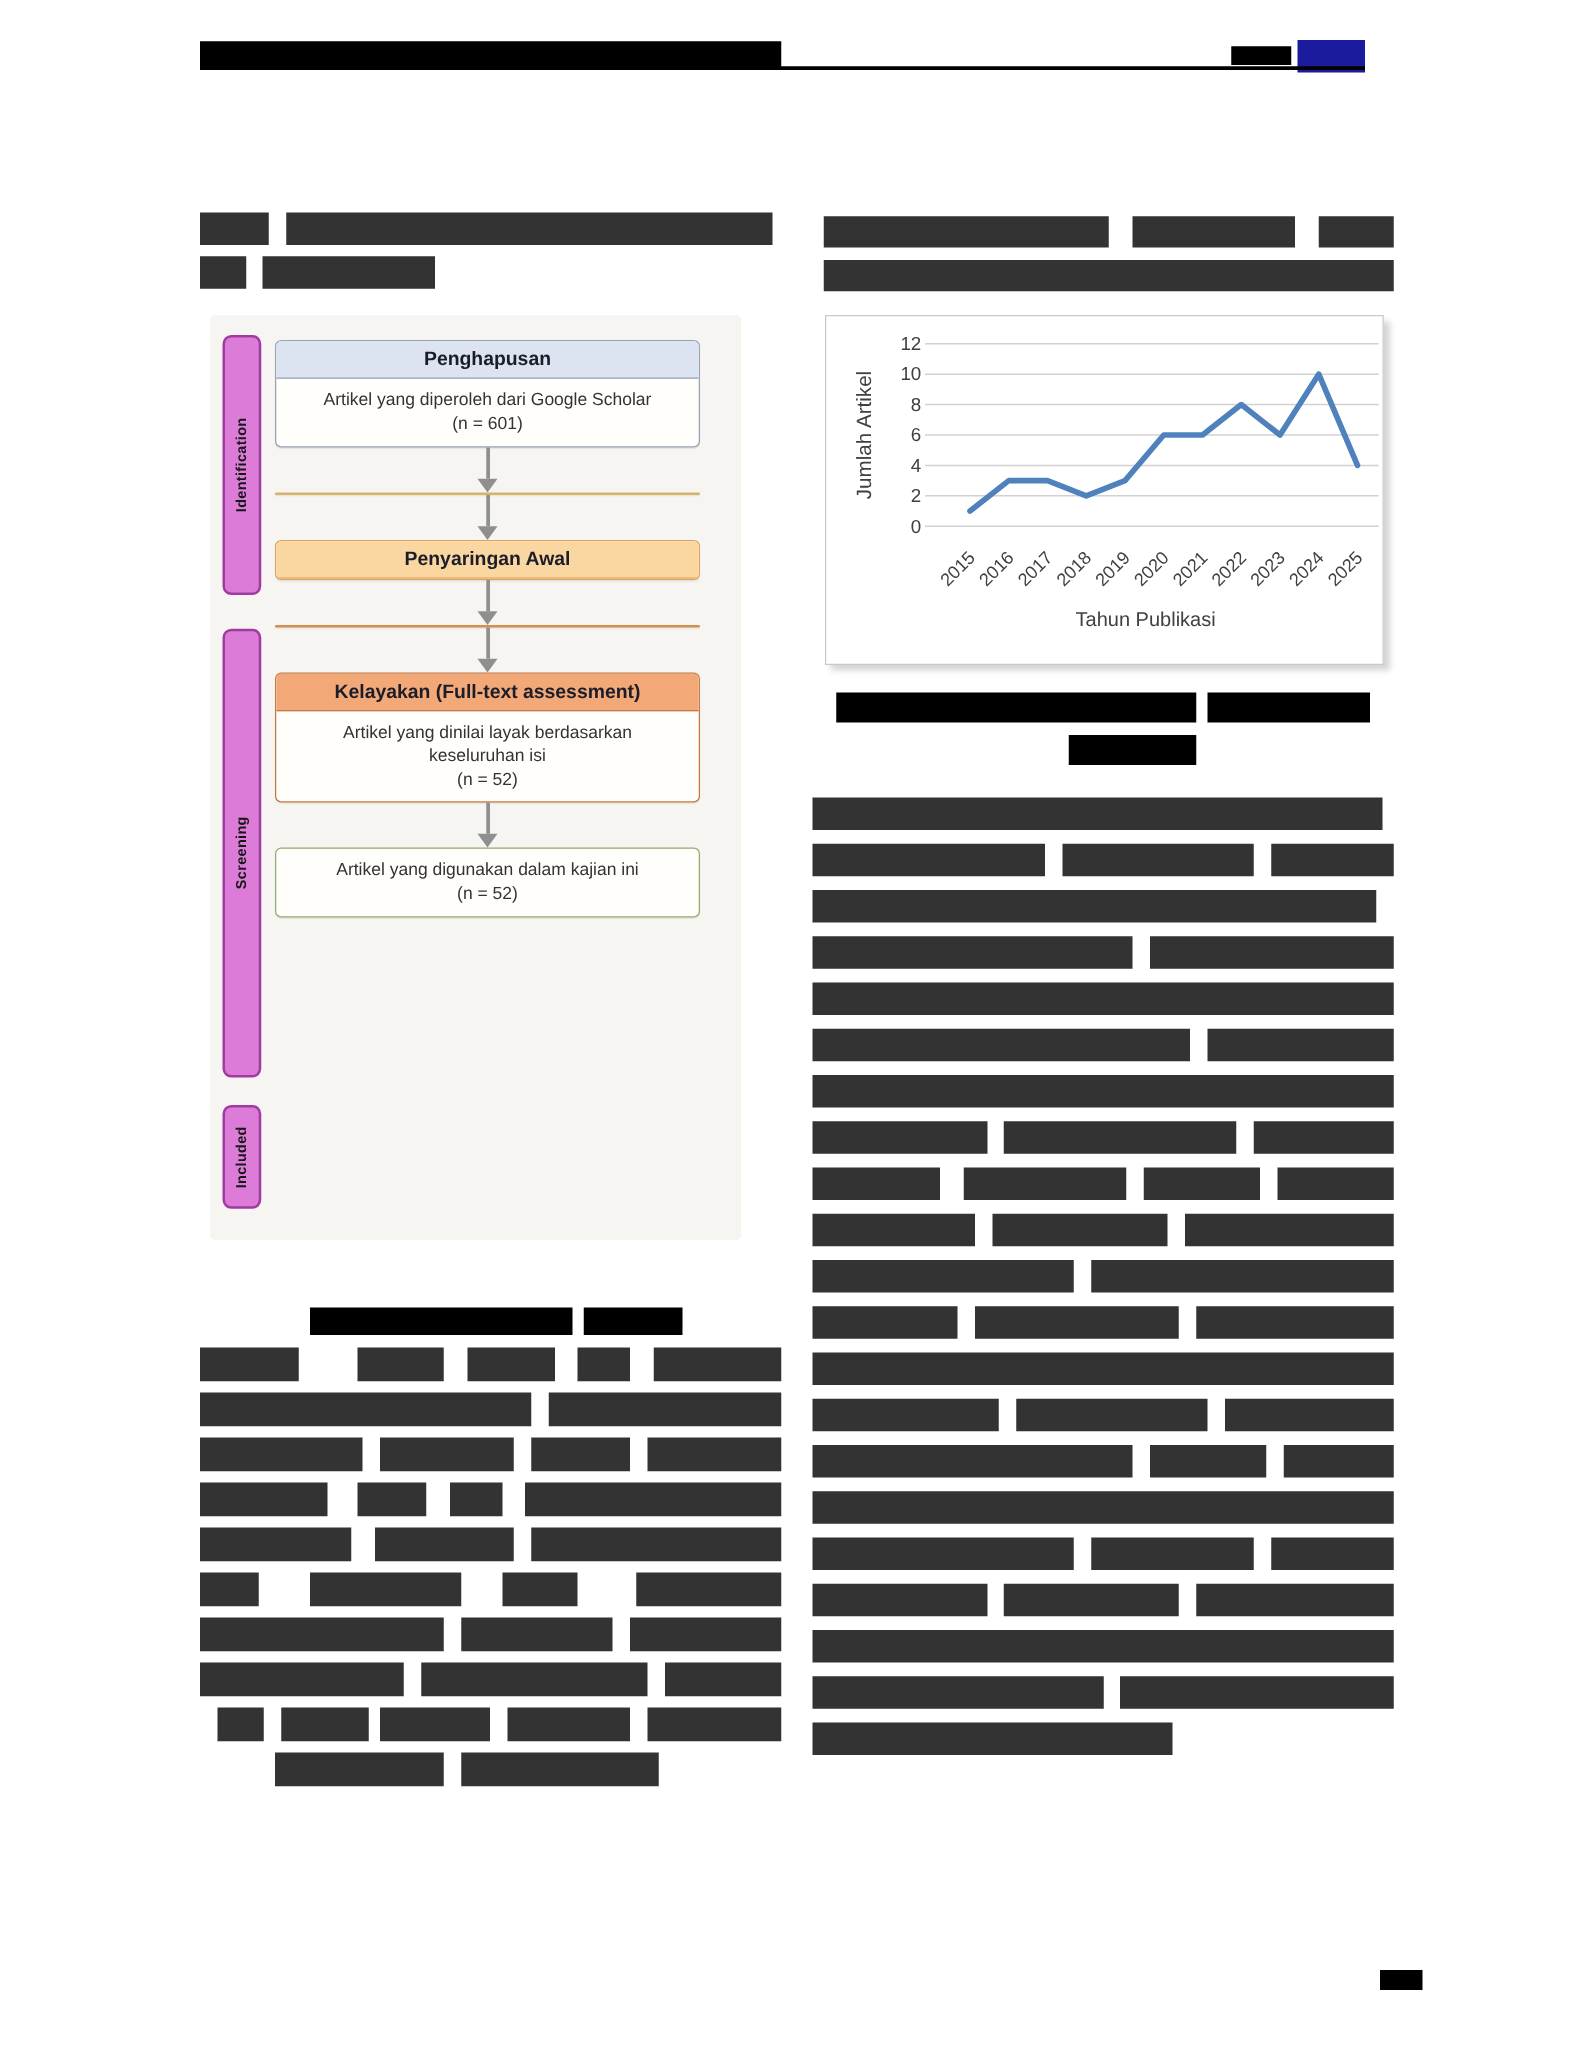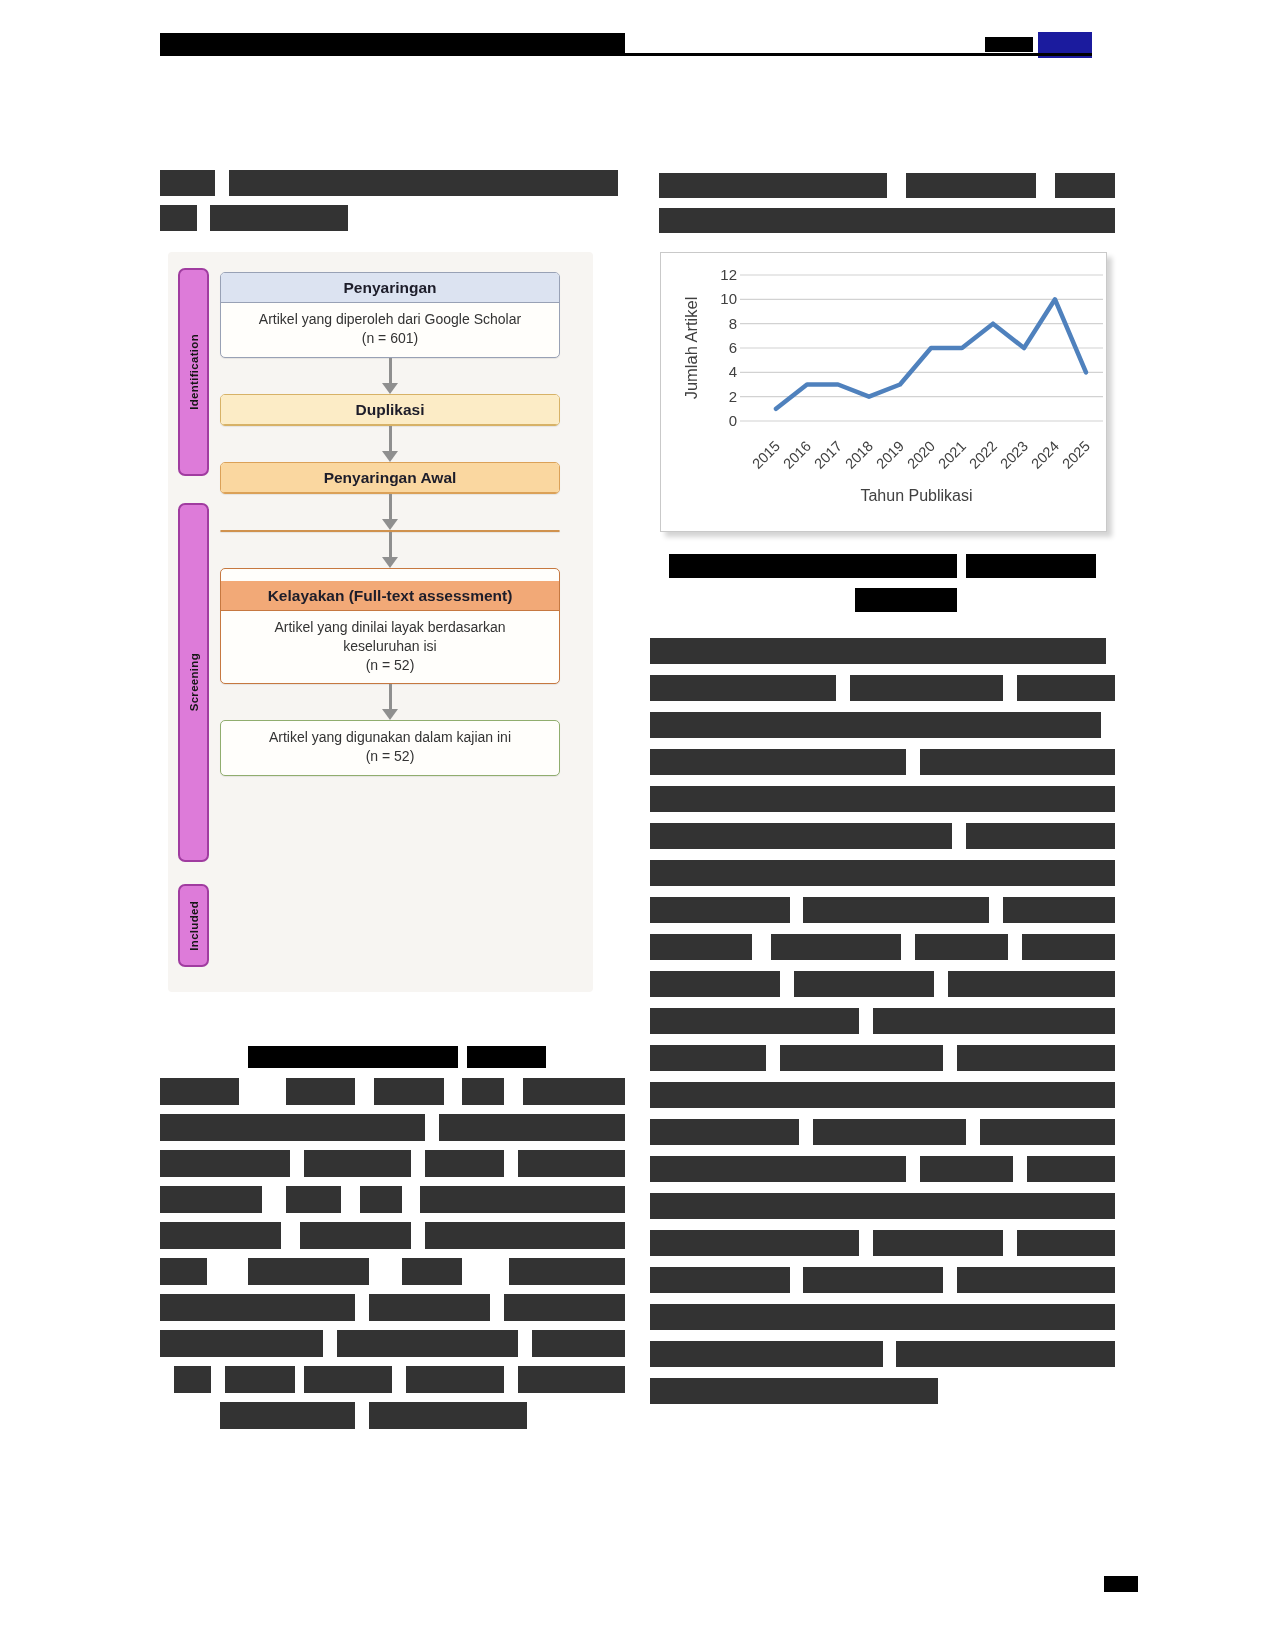--- a/index.html
+++ b/index.html
@@ -86,45 +86,44 @@
   </div>
   <div class="stage-bar" style="top: 251px; height: 355px; background: rgb(221, 123, 217); border-color: rgb(160, 60, 160);">
     <span>Screening</span>
   </div>
   <div class="stage-bar" style="top: 632px; height: 79px; background: rgb(221, 123, 217); border-color: rgb(160, 60, 160);">
     <span>Included</span>
   </div>
 
   <div class="fc-col">
     <div class="fc-box" style="border-color: rgb(152, 161, 181);">
-      <div class="fc-head" style="background: rgb(220, 227, 241); border-bottom-color: rgb(152, 161, 181);">Penyaringan</div>
+      <div class="fc-head" style="background: rgb(220, 227, 241); border-bottom-color: rgb(152, 161, 181);">Penghapusan</div>
       <div class="fc-body">
         <span class="fc-line">Artikel yang diperoleh dari Google Scholar</span>
         <span class="fc-line">(n = 601)</span>
 
       </div>
     </div>
     <div class="fc-arrow"></div>
 
     <div class="fc-box" style="border-color: rgb(215, 178, 103);">
-      <div class="fc-head" style="background: rgb(252, 236, 198); border-bottom-color: rgb(215, 178, 103);">Duplikasi</div>
     </div>
     <div class="fc-arrow"></div>
 
     <div class="fc-box" style="border-color: rgb(219, 161, 88);">
       <div class="fc-head" style="background: rgb(250, 215, 160); border-bottom-color: rgb(219, 161, 88);">Penyaringan Awal</div>
     </div>
     <div class="fc-arrow"></div>
 
     <div class="fc-box" style="border-color: rgb(208, 146, 78);">
     </div>
     <div class="fc-arrow"></div>
 
     <div class="fc-box" style="border-color: rgb(198, 120, 64);">
-      <div class="fc-head" style="background: rgb(242, 169, 119); border-bottom-color: rgb(198, 120, 64); margin-top: 12px;">Kelayakan (Full-text assessment)</div>
+      <div class="fc-head" style="background: rgb(242, 169, 119); border-bottom-color: rgb(198, 120, 64);">Kelayakan (Full-text assessment)</div>
       <div class="fc-body">
         <span class="fc-line">Artikel yang dinilai layak berdasarkan</span>
         <span class="fc-line">keseluruhan isi</span>
         <span class="fc-line">(n = 52)</span>
       </div>
     </div>
     <div class="fc-arrow"></div>
 
     <div class="fc-box" style="border-color: rgb(144, 173, 110);">
       <div class="fc-body">

